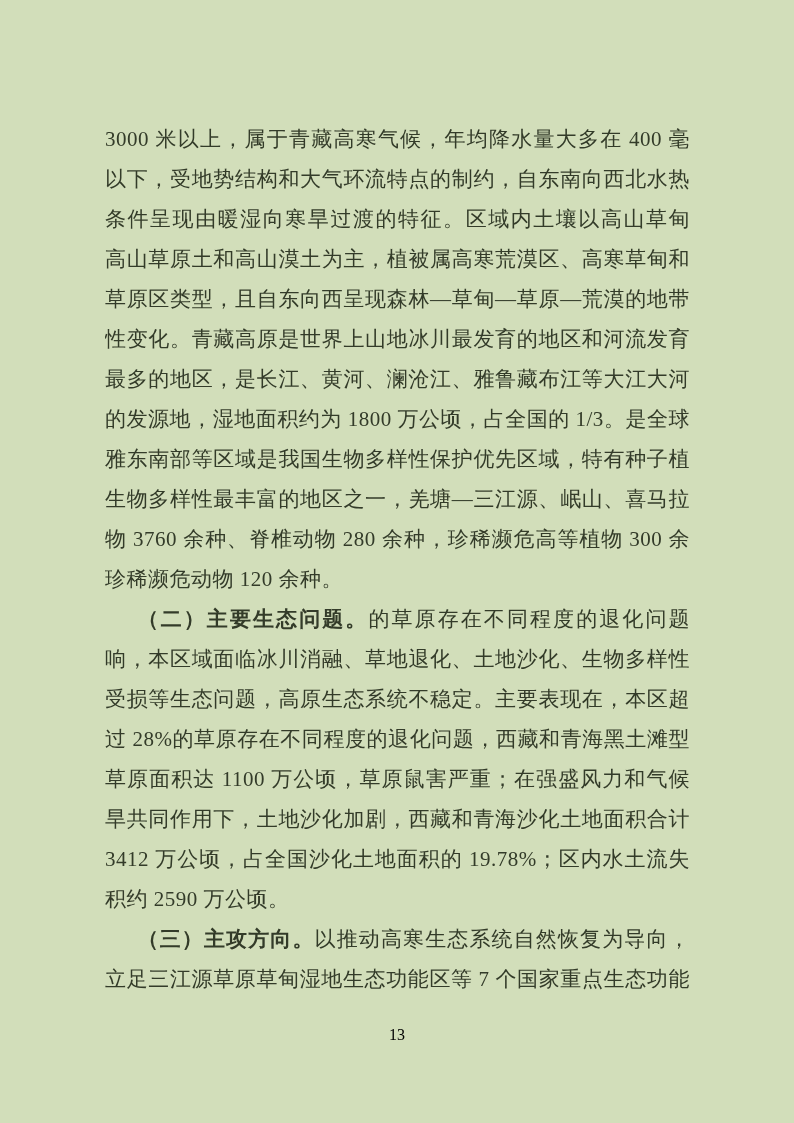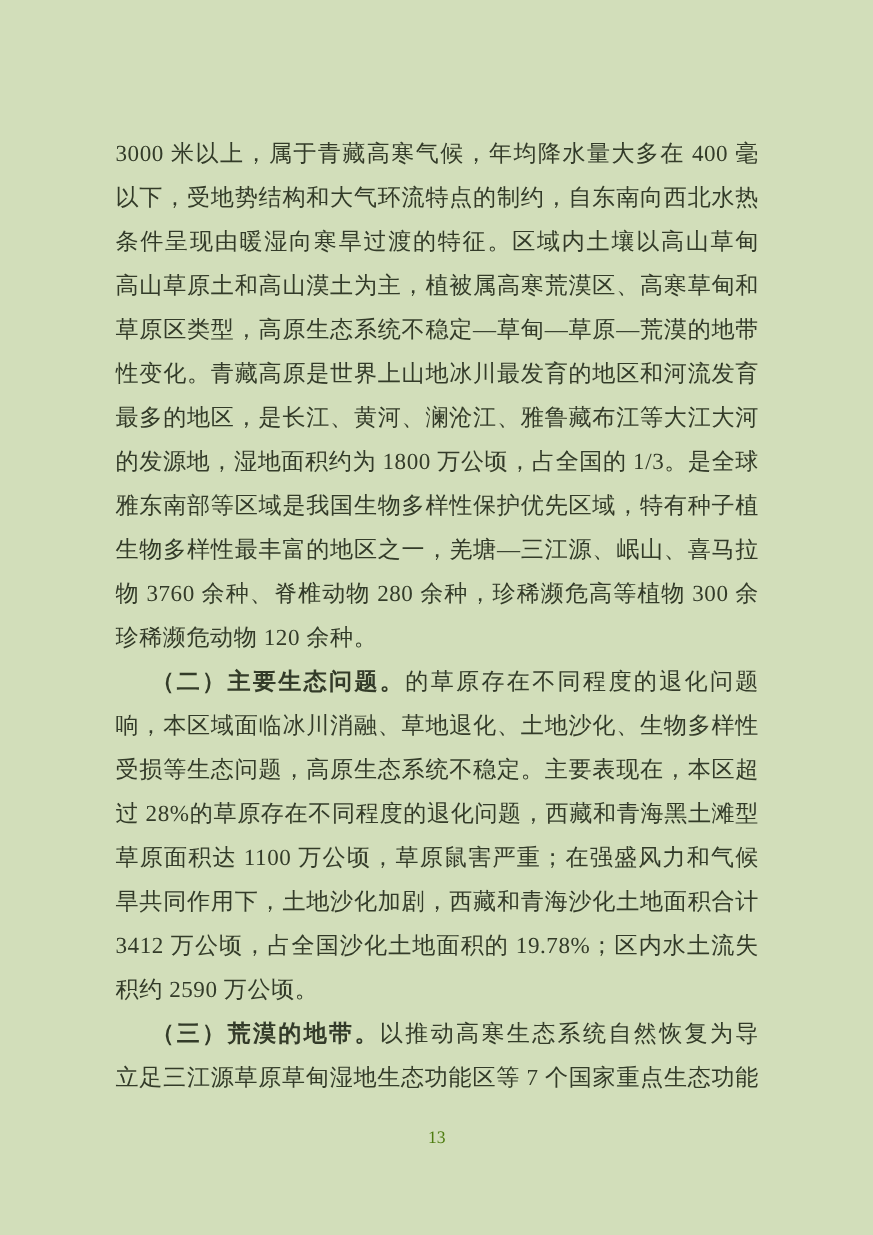--- a/index.html
+++ b/index.html
@@ -46,51 +46,51 @@
     font-weight: bold;
   }
   .page-number {
     position: absolute;
     left: 0;
     top: 1022px;
     width: 100%;
     text-align: center;
     font-size: 16px;
     line-height: 26px;
-    color: #4d7c0f;
+    color: #000000;
   }
 </style>
 </head>
 <body>
 
 <div class="page">
   <div class="text-block">
       <div class="paragraph">
         <div class="text-line"><span>3000 米以上，属于青藏高寒气候，年均降水量大多在 400 毫米</span></div>
         <div class="text-line"><span>以下，受地势结构和大气环流特点的制约，自东南向西北水热</span></div>
         <div class="text-line"><span>条件呈现由暖湿向寒旱过渡的特征。区域内土壤以高山草甸土、</span></div>
         <div class="text-line"><span>高山草原土和高山漠土为主，植被属高寒荒漠区、高寒草甸和</span></div>
-        <div class="text-line"><span>草原区类型，高原生态系统不稳定—草甸—草原—荒漠的地带</span></div>
+        <div class="text-line"><span>草原区类型，且自东向西呈现森林—草甸—草原—荒漠的地带</span></div>
         <div class="text-line"><span>性变化。青藏高原是世界上山地冰川最发育的地区和河流发育</span></div>
         <div class="text-line"><span>最多的地区，是长江、黄河、澜沧江、雅鲁藏布江等大江大河</span></div>
         <div class="text-line"><span>的发源地，湿地面积约为 1800 万公顷，占全国的 1/3。是全球</span></div>
         <div class="text-line"><span>雅东南部等区域是我国生物多样性保护优先区域，特有种子植</span></div>
         <div class="text-line"><span>生物多样性最丰富的地区之一，羌塘—三江源、岷山、喜马拉</span></div>
         <div class="text-line"><span>物 3760 余种、脊椎动物 280 余种，珍稀濒危高等植物 300 余种，</span></div>
         <div class="text-line line-last"><span>珍稀濒危动物 120 余种。</span></div>
       </div>
       <div class="paragraph indent">
         <div class="text-line"><span class="section-heading">（二）主要生态问题。</span><span>的草原存在不同程度的退化问题</span></div>
         <div class="text-line"><span>响，本区域面临冰川消融、草地退化、土地沙化、生物多样性</span></div>
         <div class="text-line"><span>受损等生态问题，高原生态系统不稳定。主要表现在，本区超</span></div>
         <div class="text-line"><span>过 28%的草原存在不同程度的退化问题，西藏和青海黑土滩型</span></div>
         <div class="text-line"><span>草原面积达 1100 万公顷，草原鼠害严重；在强盛风力和气候干</span></div>
         <div class="text-line"><span>旱共同作用下，土地沙化加剧，西藏和青海沙化土地面积合计</span></div>
         <div class="text-line"><span>3412 万公顷，占全国沙化土地面积的 19.78%；区内水土流失面</span></div>
         <div class="text-line line-last"><span>积约 2590 万公顷。</span></div>
       </div>
       <div class="paragraph indent">
-        <div class="text-line"><span class="section-heading">（三）荒漠的地带。</span><span>以推动高寒生态系统自然恢复为导向，</span></div>
+        <div class="text-line"><span class="section-heading">（三）主攻方向。</span><span>以推动高寒生态系统自然恢复为导向，</span></div>
         <div class="text-line"><span>立足三江源草原草甸湿地生态功能区等 7 个国家重点生态功能</span></div>
       </div>
     </div>
   <div class="page-number">13</div>
 </div>
 
 </body></html>

